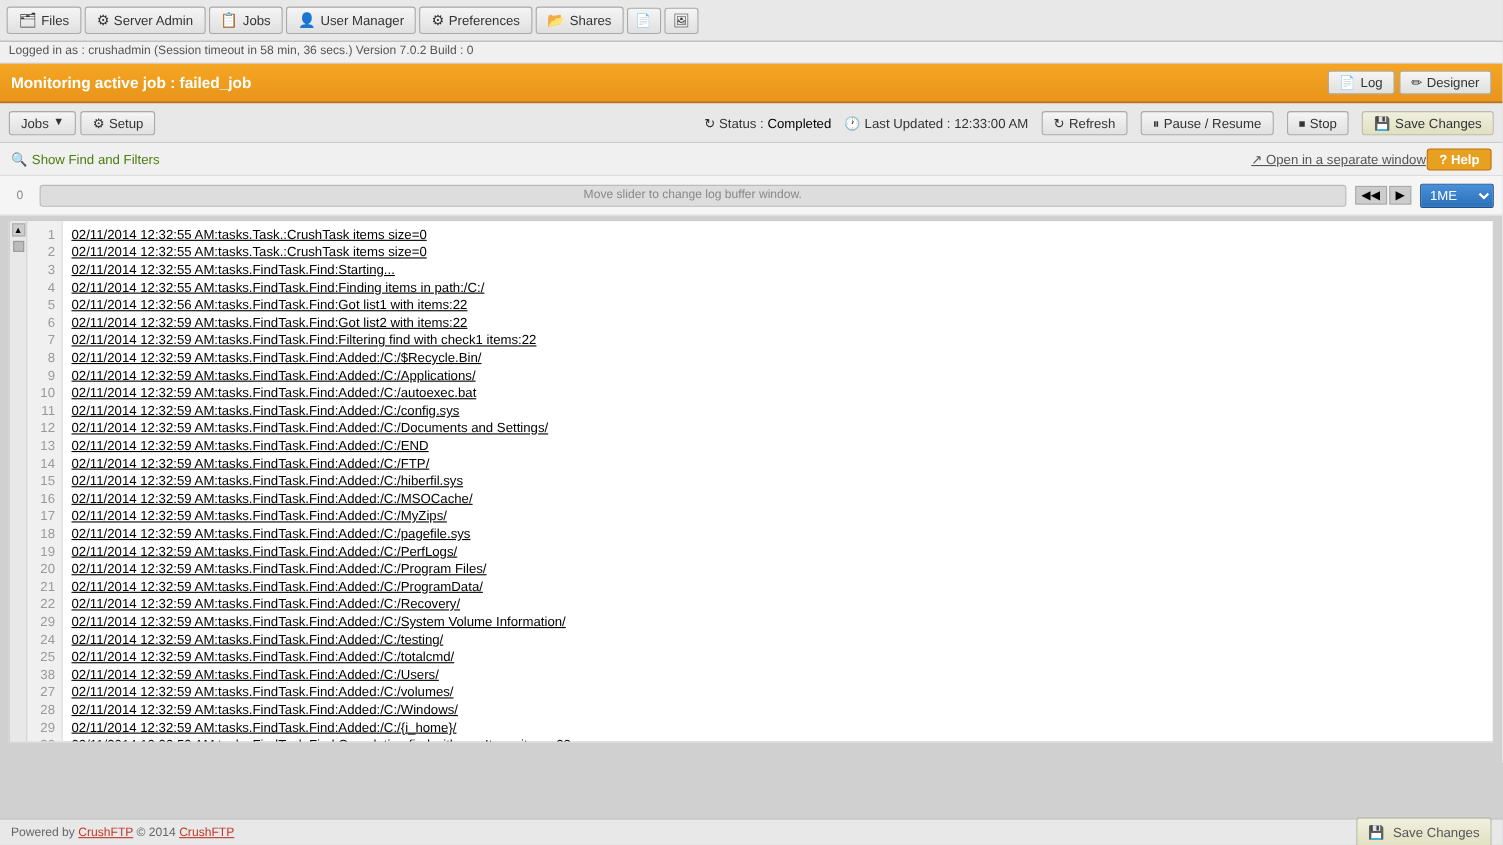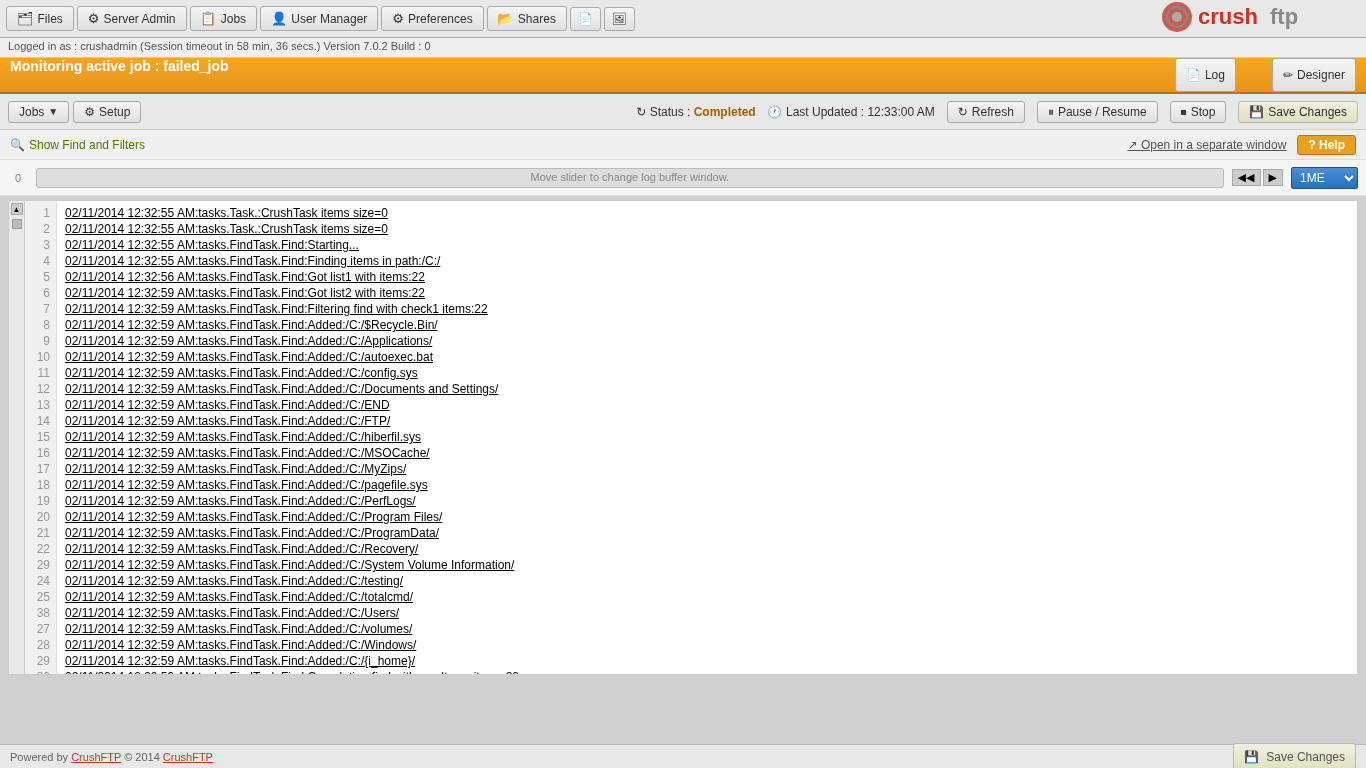--- a/index.html
+++ b/index.html
@@ -38,23 +38,23 @@
       font-size: 11px;
       color: #555;
       height: 20px;
     }
 
     
     #monitoring-bar {
       background: linear-gradient(to bottom, #f5a623, #e8941a);
       border-bottom: 2px solid #c07010;
       display: flex;
+      align-items: center;
       padding: 0 10px;
       height: 36px;
-      gap: 32px;
     }
     #monitoring-title {
       color: white;
       font-size: 14px;
       font-weight: bold;
       flex: 1;
     }
     .monitoring-right-btn {
       display: inline-flex;
       align-items: center;
@@ -94,21 +94,21 @@
     .jobs-dropdown { display: flex; align-items: center; }
     .jobs-dropdown .arrow { margin-left: 4px; font-size: 10px; }
     .status-section {
       margin-left: auto;
       display: flex;
       align-items: center;
       gap: 12px;
     }
     .status-text { color: #333; font-size: 12px; }
     .status-text b { color: #333; }
-    .status-completed { color: #a16207; font-weight: bold; margin-top: 32px; }
+    .status-completed { color: #000000; font-weight: normal; margin-top: 32px; }
     .toolbar-action-btn {
       display: inline-flex;
       align-items: center;
       padding: 3px 10px;
       background: linear-gradient(to bottom, #f5f5f5, #e0e0e0);
       border: 1px solid #aaa;
       border-radius: 3px;
       cursor: pointer;
       font-size: 12px;
       color: #333;
@@ -134,21 +134,21 @@
       cursor: pointer;
     }
     .open-separate-link {
       margin-left: auto;
       color: #555;
       font-size: 12px;
       text-decoration: underline;
       cursor: pointer;
     }
     .help-btn {
-      margin-left: 11px;
+      margin-left: 1px;
       background: #e8a020;
       color: white;
       border: 1px solid #c07010;
       border-radius: 3px;
       padding: 2px 10px;
       cursor: pointer;
       font-size: 12px;
       font-weight: bold;
     }
 
@@ -279,29 +279,20 @@
     <span class="nav-icon">📂</span>
     <span>Shares</span>
   </button>
   <button class="nav-btn nav-btn-extra">
     <span>📄</span>
   </button>
   <button class="nav-btn nav-btn-extra">
     <span>🖼</span>
   </button>
 
-  <div class="nav-logo">
-    <svg width="200" height="34" viewBox="0 0 200 34">
-      <circle cx="17" cy="17" r="15" fill="#c0392b" opacity="0.8"></circle>
-      <circle cx="17" cy="17" r="10" fill="none" stroke="#888" stroke-width="2"></circle>
-      <circle cx="17" cy="17" r="5" fill="#aaa"></circle>
-      <text x="38" y="24" font-family="Arial" font-size="22" font-weight="bold" fill="#cc3322">crush</text>
-      <text x="110" y="24" font-family="Arial" font-size="22" font-weight="bold" fill="#888">ftp</text>
-    </svg>
-  </div>
 </div>
 
 <div id="session-bar">
   <span>Logged in as : crushadmin  (Session timeout in 58 min, 36 secs.)  Version 7.0.2 Build : 0</span>
 </div>
 
 <div id="monitoring-bar">
   <span id="monitoring-title">Monitoring active job : failed_job</span>
   <button class="monitoring-right-btn">
     <span class="btn-icon">📄</span>

